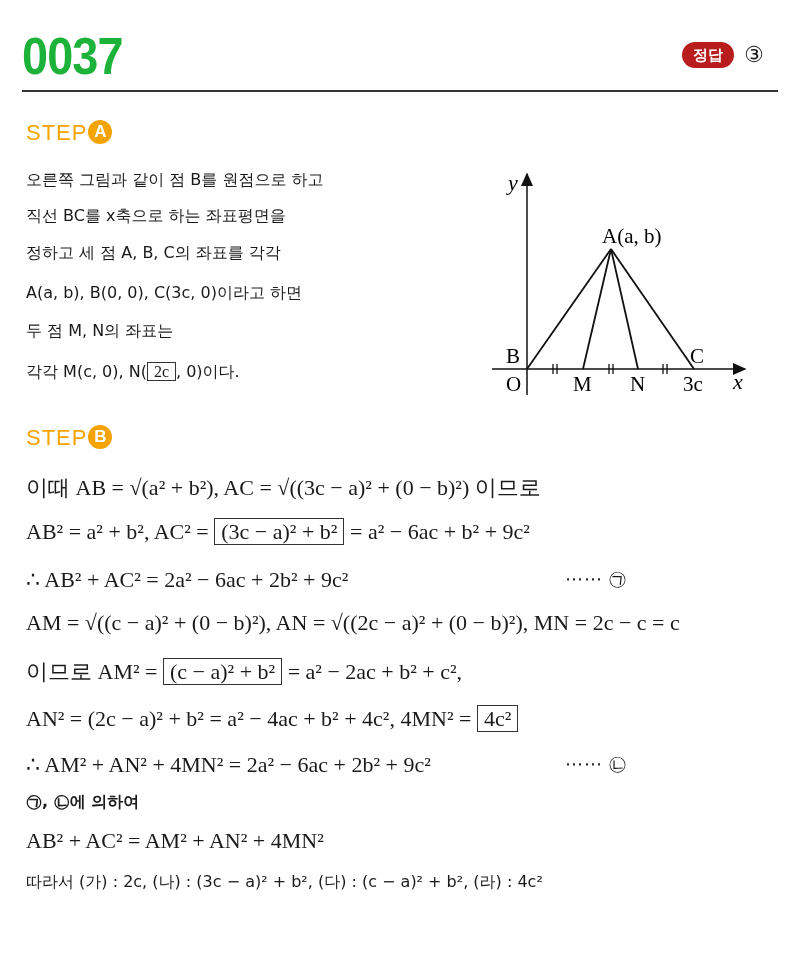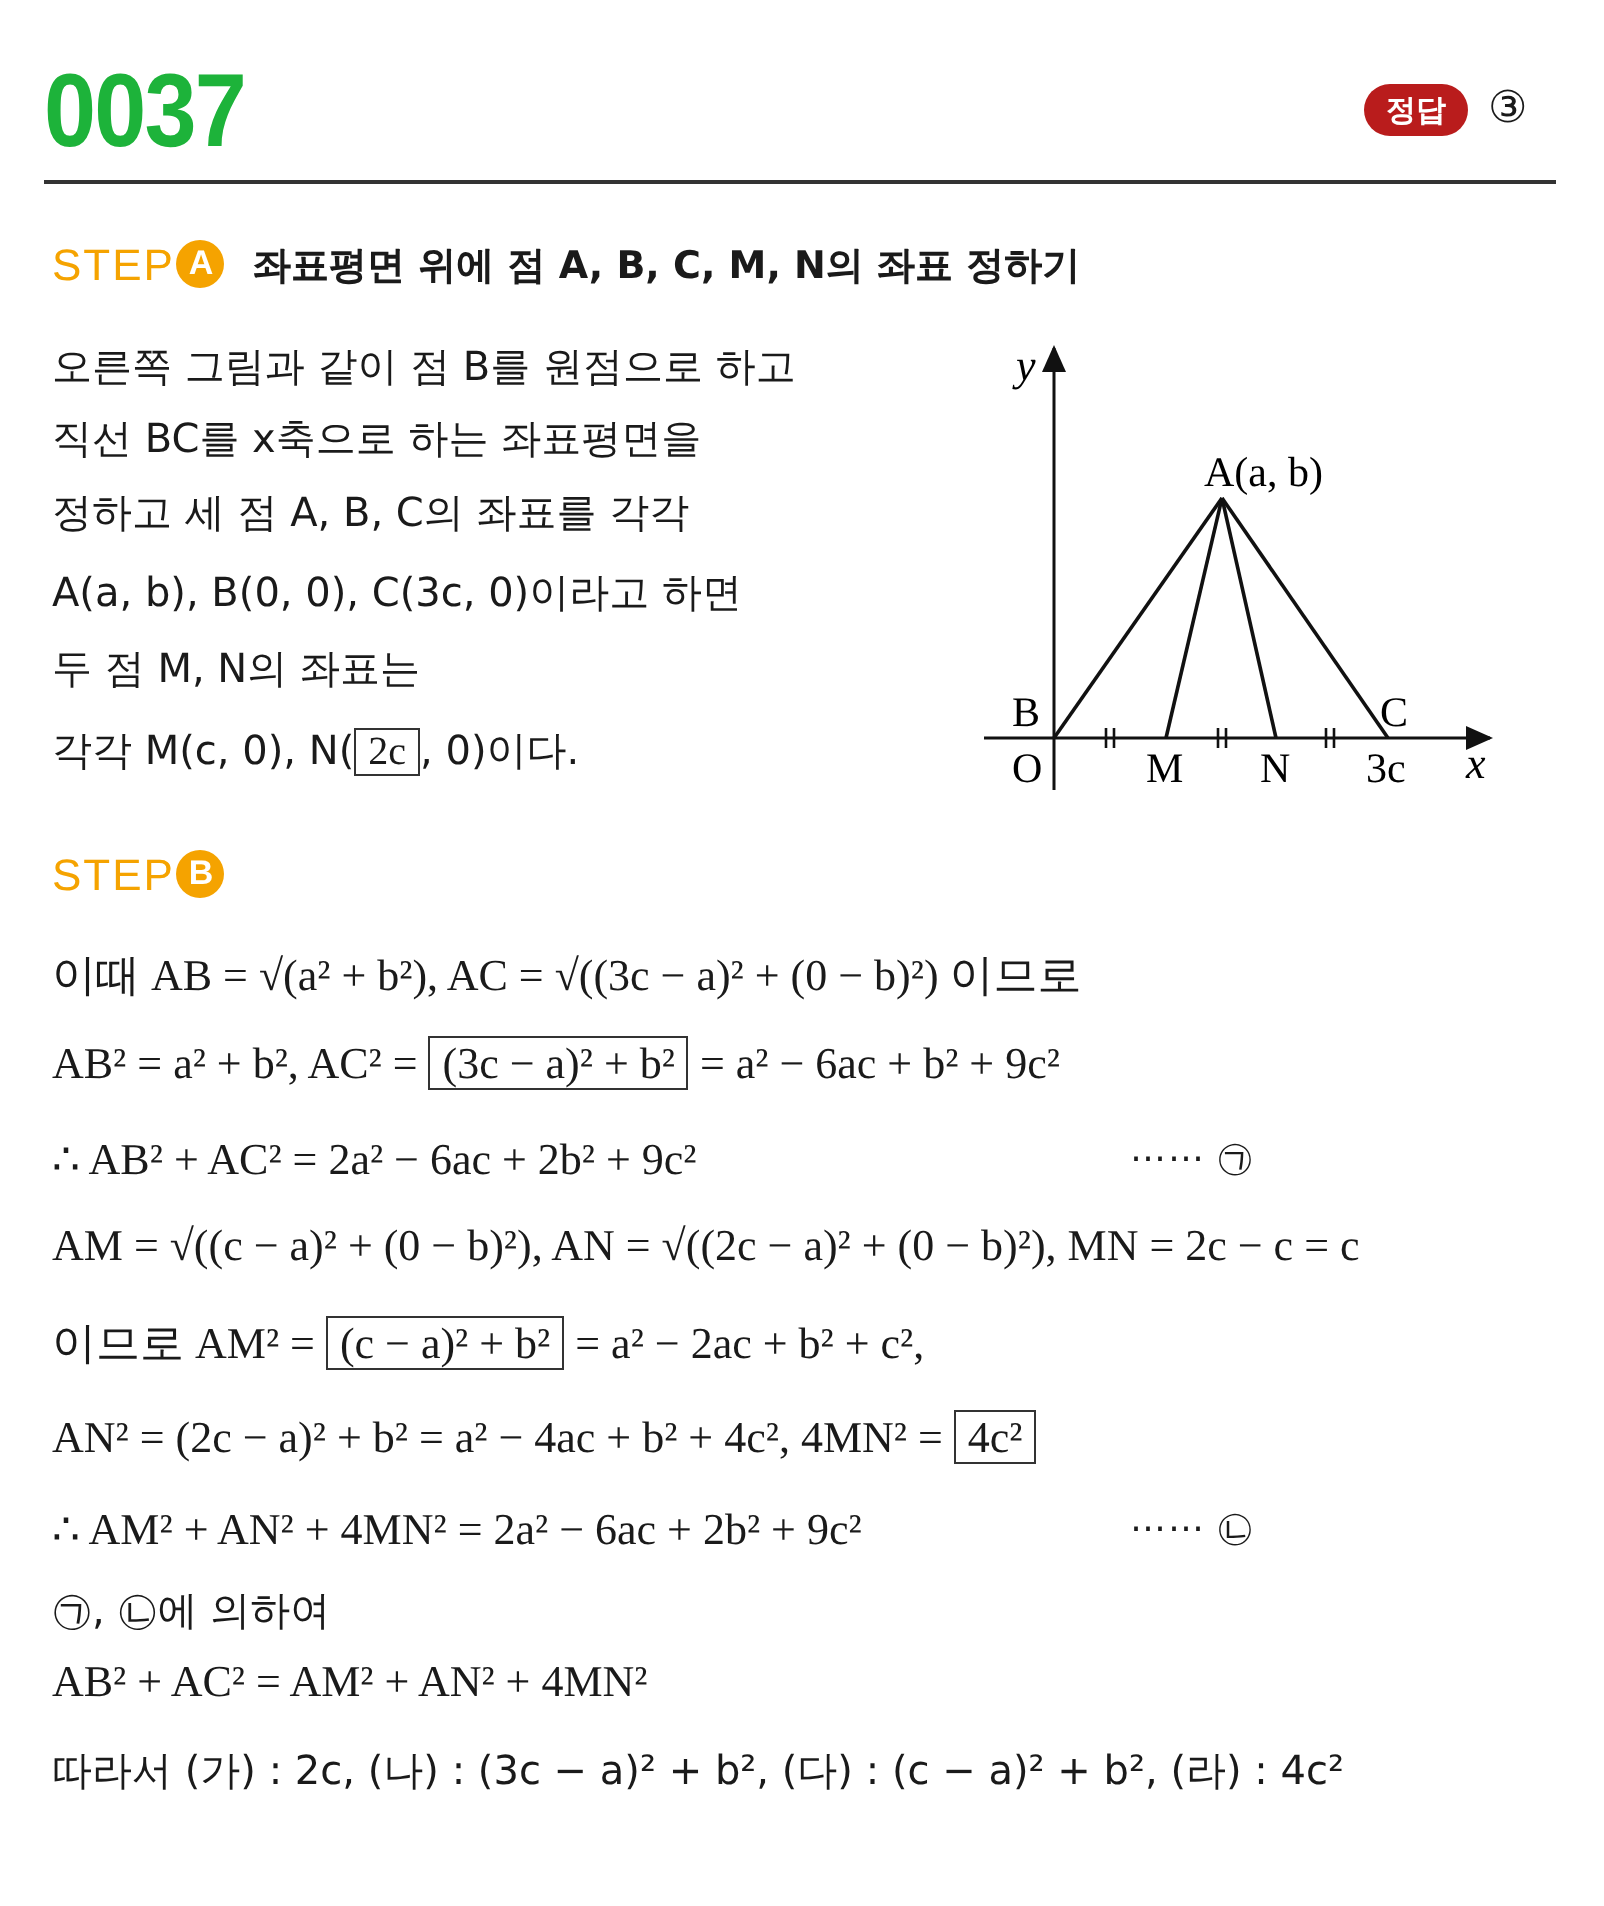--- a/index.html
+++ b/index.html
@@ -13,40 +13,39 @@
        padding:3px 11px;line-height:20px;}
   .answer-value{font-size:22px;line-height:22px;}
   .rule{left:22px;top:90px;width:756px;height:2px;background:#333;}
   .step{display:flex;align-items:flex-start;}
   .step-word{font-family:"Liberation Sans",sans-serif;font-size:22px;letter-spacing:1px;}
   .step-badge{width:24px;height:24px;border-radius:50%;color:#fff;font-weight:bold;font-size:17px;
        display:flex;align-items:center;justify-content:center;margin-left:1px;margin-right:14px;
        font-family:"Liberation Sans",sans-serif;}
   .step-title{font-size:19px;font-weight:bold;}
   .serif{font-family:"Liberation Serif","DejaVu Serif",serif;}
-  .line{position:absolute;left:26px;font-size:20px;white-space:nowrap;}
+  .line{position:absolute;left:26px;font-size:16px;white-space:nowrap;}
   .math{font-family:"Liberation Serif","DejaVu Serif",serif;font-size:22px;}
   .boxed{border:1.5px solid #333;padding:0 6px;}
   .dots{position:absolute;left:565px;font-size:18px;letter-spacing:1px;}
   svg text{font-family:"Liberation Serif","DejaVu Serif",serif;}
 </style>
 </head>
 <body>
 
 <div class="abs problem-number" style="color:#1db33a">0037</div>
 <div class="abs answer-wrap">
   <span class="answer-badge">정답</span>
   <span class="answer-value">③</span>
 </div>
 <div class="abs rule"></div>
 
 <div class="abs step" style="left:26px;top:120px;">
   <span class="step-word" style="color:#f5a300">STEP</span>
   <span class="step-badge" style="background:#f5a300">A</span>
-  <span class="step-title">좌표평면 위에 점 A, B, C, M, N의 좌표 정하기</span>
 </div>
 
 <div class="line" style="top:170px;">오른쪽 그림과 같이 점 B를 원점으로 하고</div>
 <div class="line" style="top:206px;">직선 BC를 x축으로 하는 좌표평면을</div>
 <div class="line" style="top:243px;">정하고 세 점 A, B, C의 좌표를 각각</div>
 <div class="line" style="top:283px;">A(a, b), B(0, 0), C(3c, 0)이라고 하면</div>
 <div class="line" style="top:321px;">두 점 M, N의 좌표는</div>
 <div class="line" style="top:362px;">
   <span>각각 M(c, 0), N(</span><span class="boxed serif">2c</span><span>, 0)이다.</span>
 </div>
@@ -102,15 +101,15 @@
   <span>이므로 AM² = </span><span class="boxed">(c − a)² + b²</span><span> = a² − 2ac + b² + c²,</span>
 </div>
 
 <div class="line math" style="top:706px;">
   <span>AN² = (2c − a)² + b² = a² − 4ac + b² + 4c², 4MN² = </span><span class="boxed">4c²</span>
 </div>
 
 <div class="line math" style="top:752px;">∴ AM² + AN² + 4MN² = 2a² − 6ac + 2b² + 9c²</div>
 <div class="dots math" style="top:752px;">⋯⋯ ㉡</div>
 
-<div class="line" style="top:792px;">㉠, ㉡에 의하여</div>
+<div class="line" style="top:792px;font-weight:bold;">㉠, ㉡에 의하여</div>
 <div class="line math" style="top:828px;">AB² + AC² = AM² + AN² + 4MN²</div>
 <div class="line" style="top:872px;">따라서 (가) : 2c, (나) : (3c − a)² + b², (다) : (c − a)² + b², (라) : 4c²</div>
 
 </body></html>

